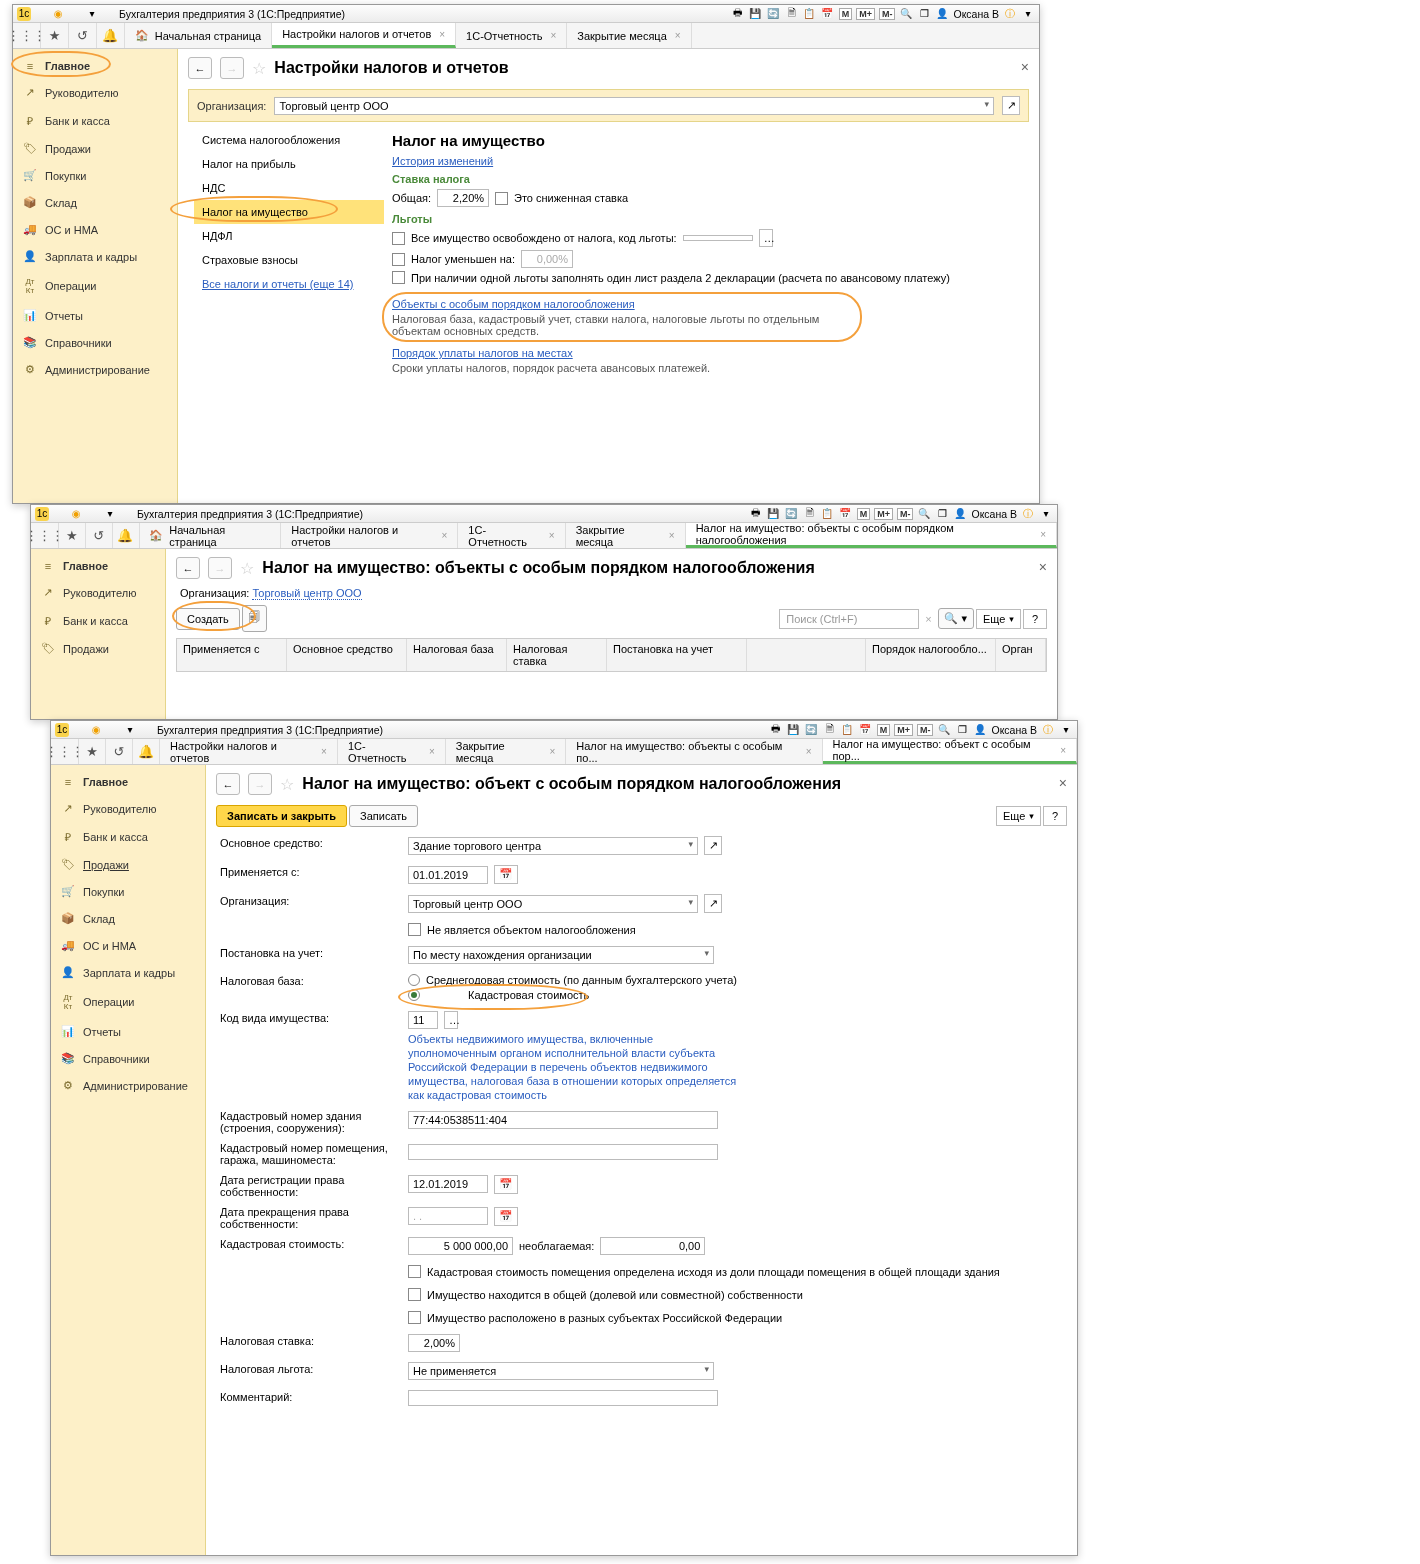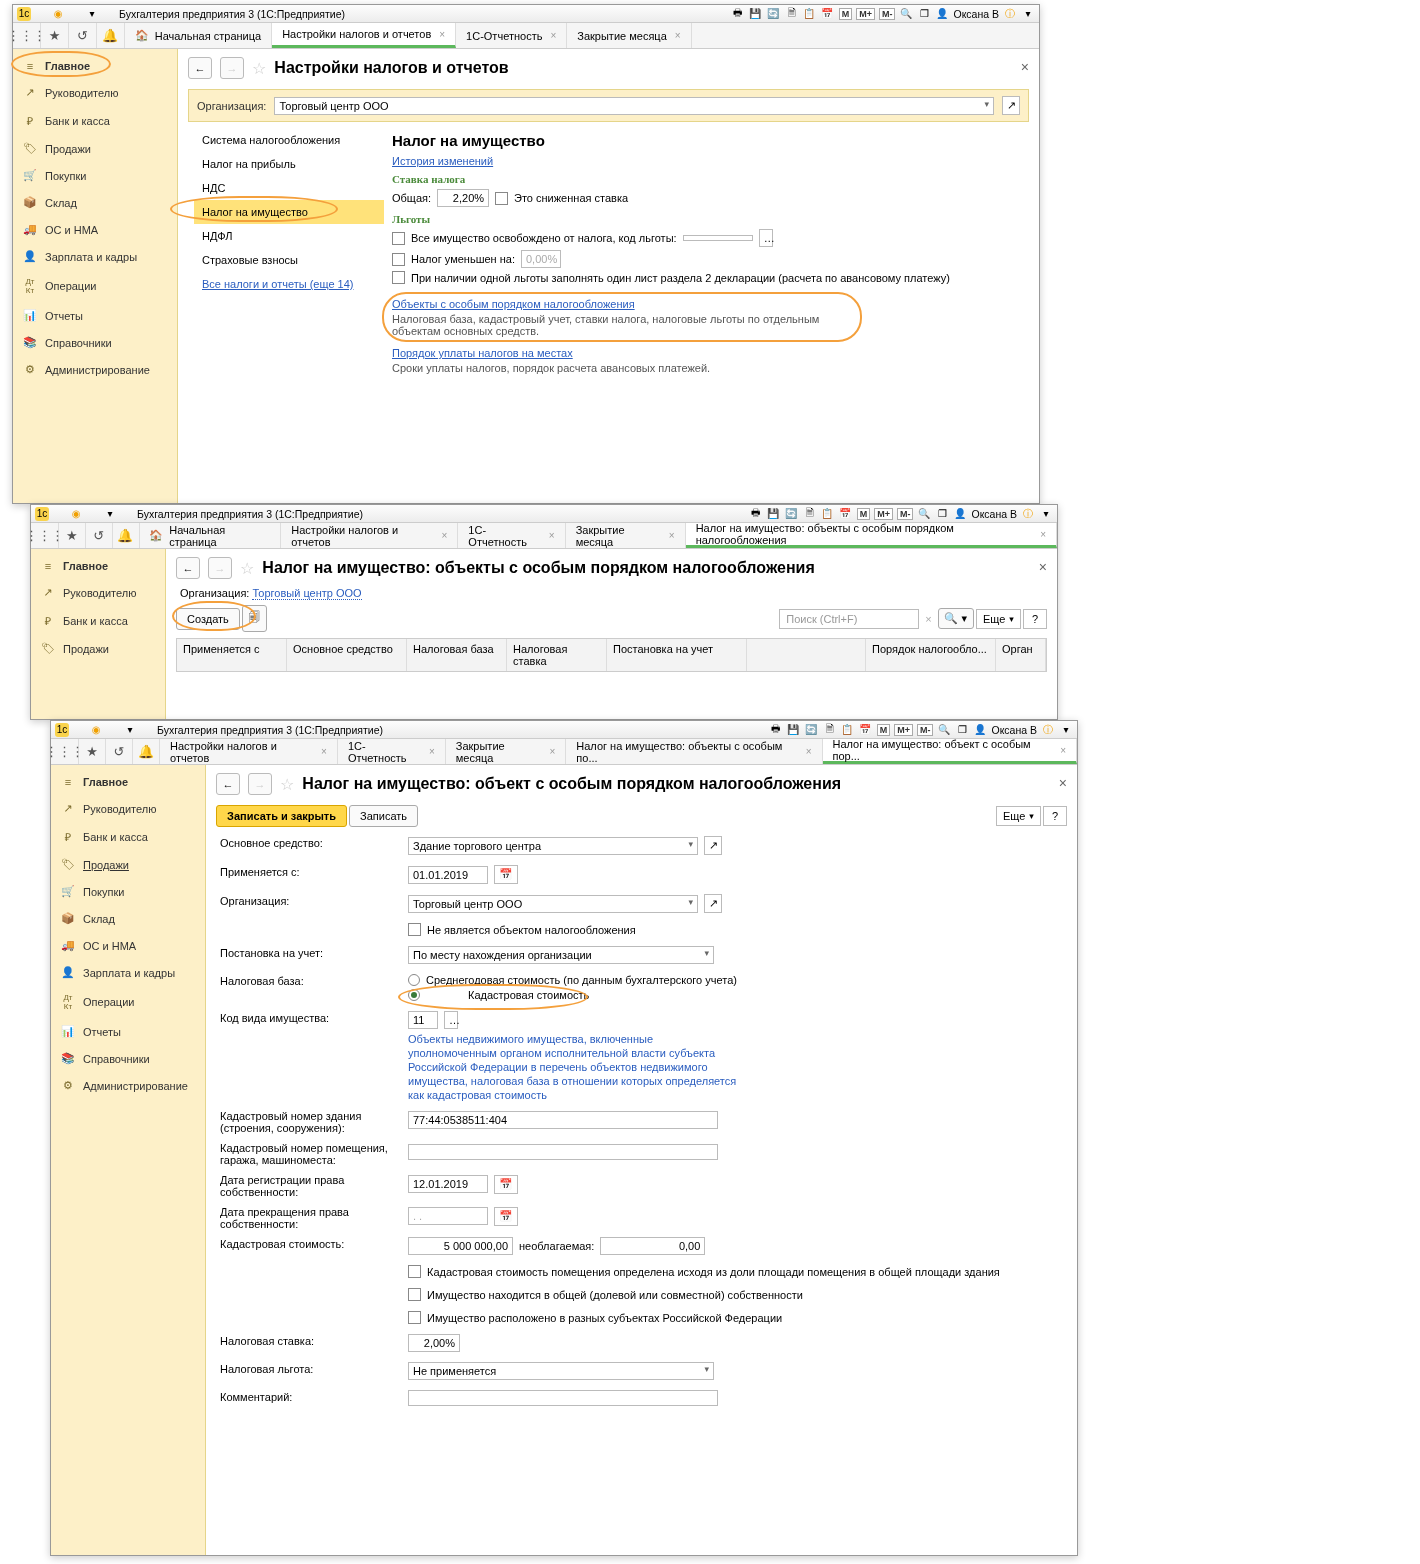--- a/index.html
+++ b/index.html
@@ -27,21 +27,21 @@
   .close-x { position:absolute; right:10px; top:10px; font-size:14px; color:#666; cursor:pointer;}
   .yellow-band { background:#fdf0c8; border:1px solid #e5d58a; margin:6px 10px; padding:6px 8px; display:flex; align-items:center; gap:8px;}
   .field-lbl { color:#333;}
   .link { color:#2a5dbf; text-decoration:underline; cursor:pointer;}
   .layout2 { display:flex; margin:0 16px;}
   .settings-list { width:190px; }
   .settings-list div { padding:6px 8px; font-size:11px; cursor:pointer;}
   .settings-list .sel { background:#ffe27a; }
   .rpanel { flex:1; padding:4px 8px 8px 8px;}
   .h2 { font-size:15px; font-weight:bold; margin-bottom:6px;}
-  .green-lbl { color:#4a8a3a; font-size:11px; margin:6px 0 4px 0; font-weight:bold;font-family:Liberation Serif, serif;}
+  .green-lbl { color:#4a8a3a; font-size:11px; margin:6px 0 4px 0; font-weight:bold;}
   .row { display:flex; align-items:center; gap:6px; margin:3px 0;}
   .input-sm { border:1px solid #bbb; padding:2px 4px; font-size:11px; background:#fff;}
   .chk { width:13px; height:13px; border:1px solid #888; display:inline-block; }
   .sel-box { border:1px solid #bbb; padding:2px 18px 2px 4px; position:relative; background:#fff;}
   .sel-box::after{content:"▾"; position:absolute; right:4px; top:1px; font-size:9px; color:#666;}
   .big-oval { position:absolute; border:2px solid #f4a03c; border-radius:24px; pointer-events:none;}
   .btn { border:1px solid #aaa; padding:4px 10px; border-radius:3px; background:#fafafa; cursor:pointer; font-size:11px;}
   .btn-yellow { background:#ffd74a; border-color:#d9a500; font-weight:bold;}
   .toolbar-row { display:flex; gap:2px; align-items:center; margin:6px 10px;}
   .search-box { border:1px solid #bbb; padding:3px 6px; width:140px; color:#999; font-size:11px;}
@@ -196,21 +196,21 @@
           <div class="green-lbl">Льготы</div>
           <div class="row">
               <span class="chk"></span>
               <span>Все имущество освобождено от налога, код льготы:</span>
               <span class="input-sm" style="width:70px;"></span>
               <span class="input-sm" style="width:14px;text-align:center;">…</span>
             </div>
           <div class="row">
               <span class="chk"></span>
               <span>Налог уменьшен на:</span>
-              <span class="input-sm" style="width:40px;text-align:right;color:#aaa;">0,00%</span>
+              <span class="input-sm" style="width:52px;text-align:right;color:#aaa;">0,00%</span>
             </div>
           <div class="row">
               <span class="chk"></span>
               <span>При наличии одной льготы заполнять один лист раздела 2 декларации (расчета по авансовому платежу)</span>
             </div>
           <div style="position:relative;margin-top:14px;">
             <div><span class="link">Объекты с особым порядком налогообложения</span></div>
             <div style="color:#555;margin-top:3px;max-width:460px;">Налоговая база, кадастровый учет, ставки налога, налоговые льготы по отдельным объектам основных средств.</div>
             <div class="big-oval" style="left:-10px;top:-6px;width:480px;height:50px;"></div>
           </div>

